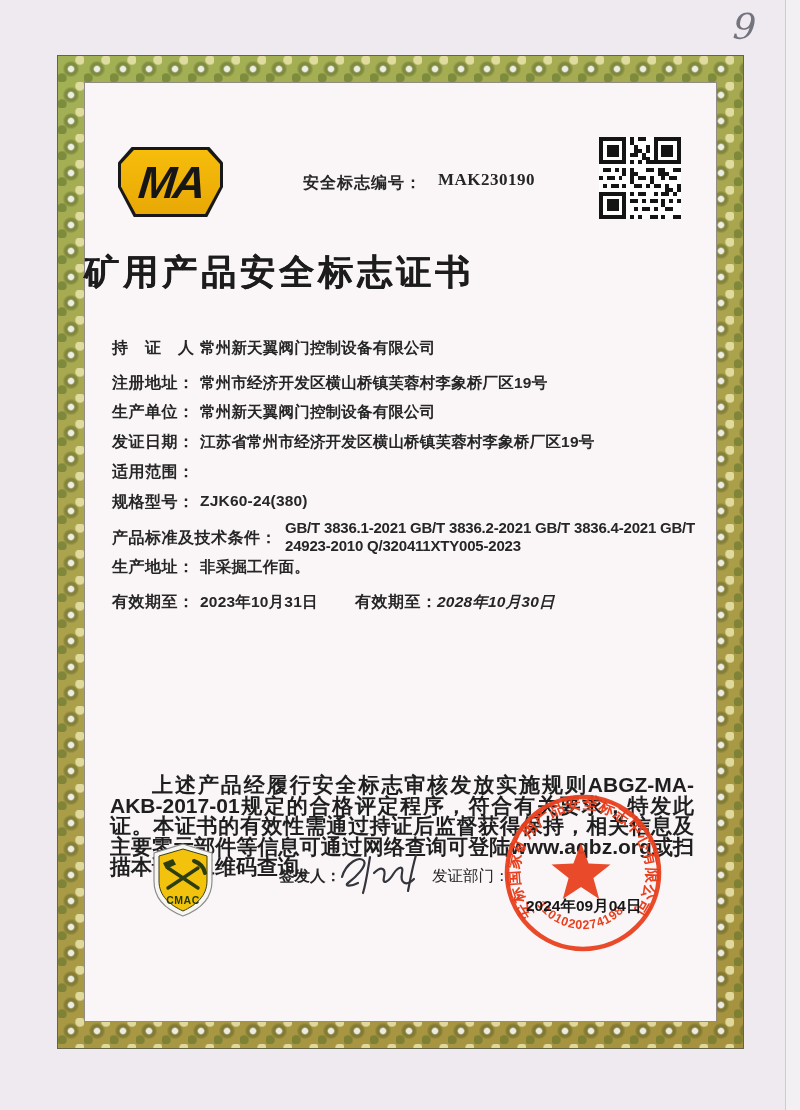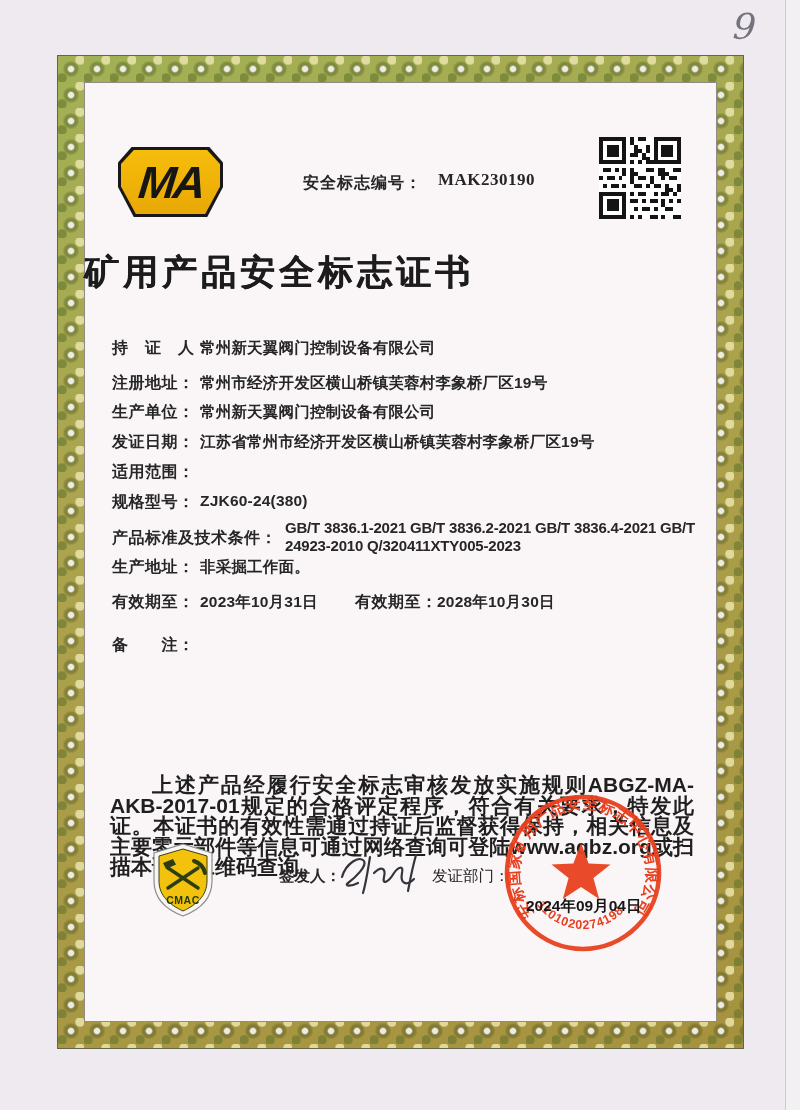--- a/index.html
+++ b/index.html
@@ -44,21 +44,21 @@
   .qr{position:absolute;left:595px;top:137px;width:90px;height:82px;}
   .title{position:absolute;left:84px;top:249px;width:632px;
     font-size:35px;font-weight:800;letter-spacing:4px;color:#1c1c1c;
     text-shadow:.6px 0 0 #1c1c1c;}
   
   .row{position:absolute;left:0;width:708px;height:22px;}
   .flabel{position:absolute;left:112px;font-size:16px;font-weight:700;letter-spacing:.5px;white-space:nowrap;}
   .fvalue{position:absolute;left:200px;font-size:15.5px;font-weight:700;white-space:nowrap;letter-spacing:.2px;}
   .fvalue.std{left:285px;top:-9px;width:414px;white-space:normal;line-height:18px;font-size:15px;letter-spacing:-.2px;}
   .flabel.second{left:355px;}
-  .fvalue.second{left:437px;}
+  .fvalue.second{left:437px;font-style:italic;}
   .statement{position:absolute;left:110px;top:731px;width:584px;font-size:21px;font-weight:700;
     line-height:20.5px;text-indent:2em;text-align:justify;color:#1f1f1f;margin-top:44px;}
   
   .cmac{position:absolute;left:149px;top:842px;width:68px;height:76px;}
   .signer-label{position:absolute;left:279px;top:866px;font-size:15.5px;font-weight:700;}
   .dept-label{position:absolute;left:432px;top:866px;font-size:15.5px;font-weight:400;}
   .signature{position:absolute;left:336px;top:843px;width:95px;height:58px;}
   .stamp{position:absolute;left:499px;top:789px;width:170px;height:170px;}
 </style>
 </head>
@@ -136,24 +136,20 @@
   <div class="row" style="top:557px">
     <span class="flabel">生产地址：</span>
     <span class="fvalue">非采掘工作面。</span>
   </div>
   <div class="row" style="top:592px">
     <span class="flabel">有效期至：</span>
     <span class="fvalue">2023年10月31日</span>
     <span class="flabel second">有效期至：</span>
     <span class="fvalue second">2028年10月30日</span>
   </div>
-  <div class="row" style="top:635px">
-    <span class="flabel">备　　注：</span>
-    <span class="fvalue"></span>
-  </div>
 
   <div class="statement">上述产品经履行安全标志审核发放实施规则ABGZ-MA-AKB-2017-01规定的合格评定程序，符合有关要求，特发此证。本证书的有效性需通过持证后监督获得保持，相关信息及主要零元部件等信息可通过网络查询可登陆www.aqbz.org或扫描本证书二维码查询。</div>
 
   <svg class="cmac" viewBox="0 0 68 76">
     <path d="M34 2 L63 11 V39 C63 57 50 68 34 74 C18 68 5 57 5 39 V11 Z" fill="#f7f6f3" stroke="#8c8c8c" stroke-width="1.2"></path>
     <path d="M34 7 L58 14 V39 C58 54 47 63 34 69 C21 63 10 54 10 39 V14 Z" fill="#f2c20d" stroke="#3a3f17" stroke-width="1"></path>
     <g stroke="#2c3d12" stroke-width="3.4" stroke-linecap="round" fill="none">
       <path d="M19 26 L49 46"></path>
       <path d="M49 26 L19 46"></path>
       <path d="M45 19 q9 3 11 12" stroke-width="4"></path>

